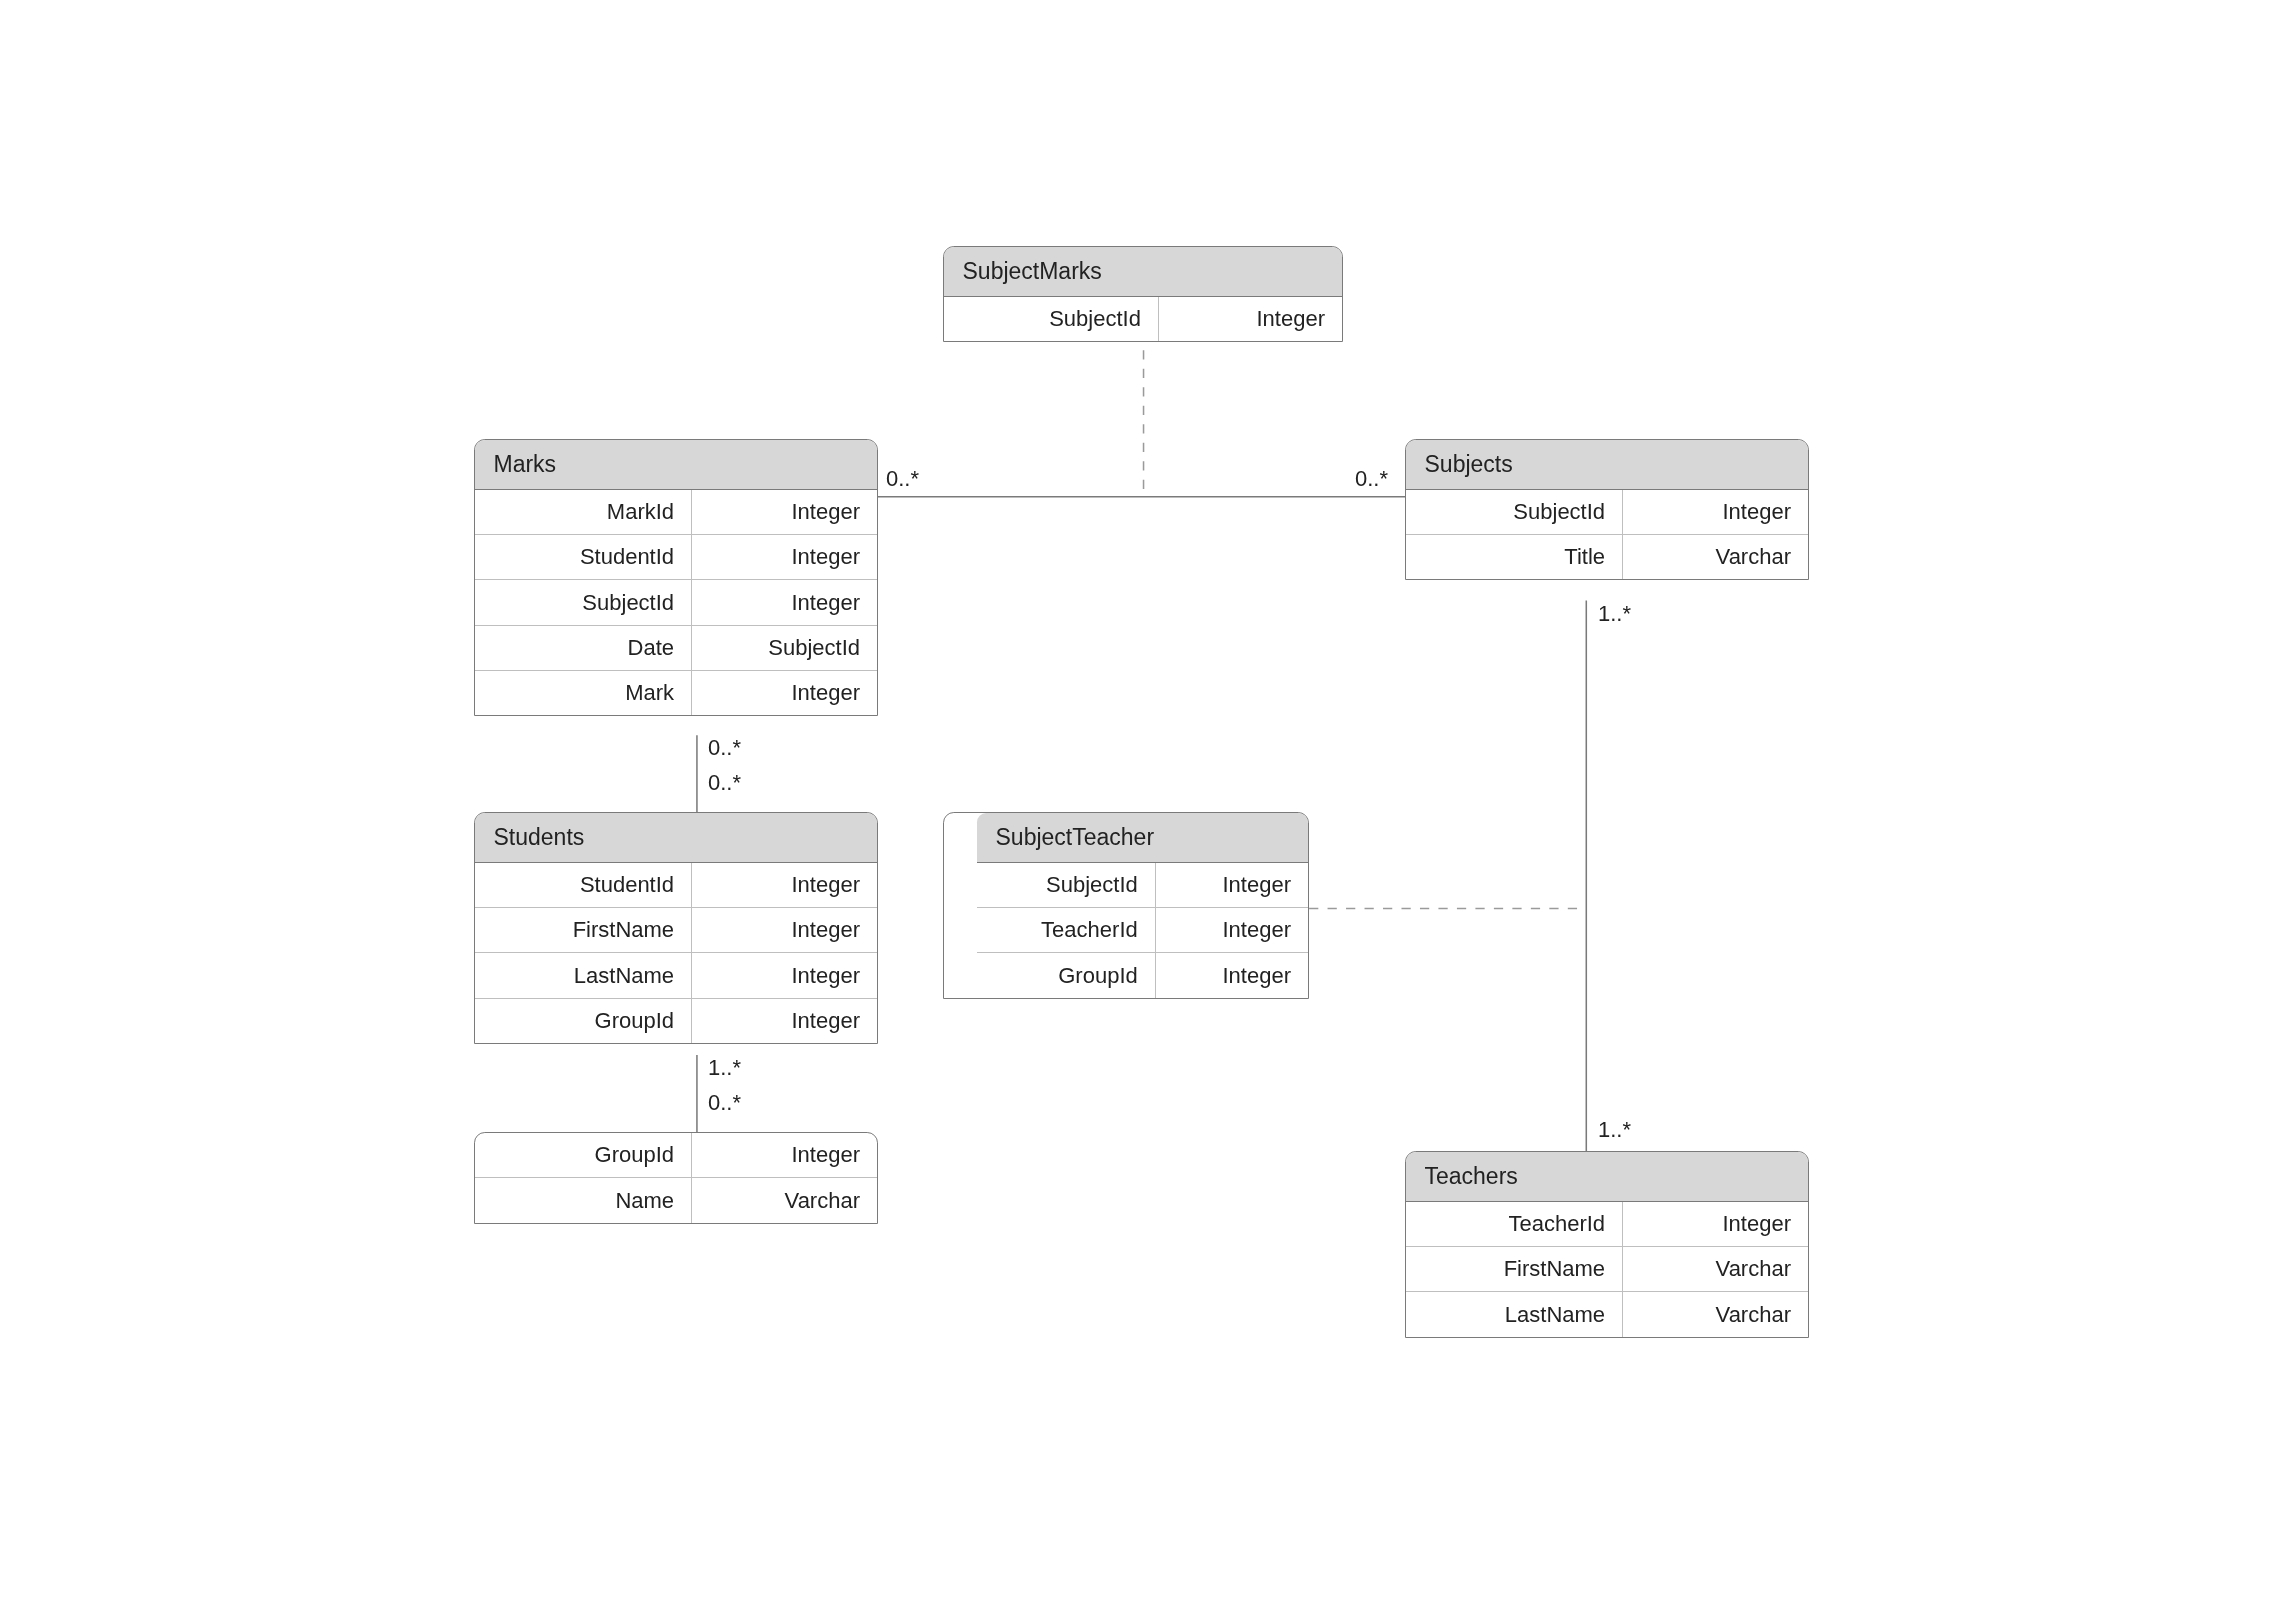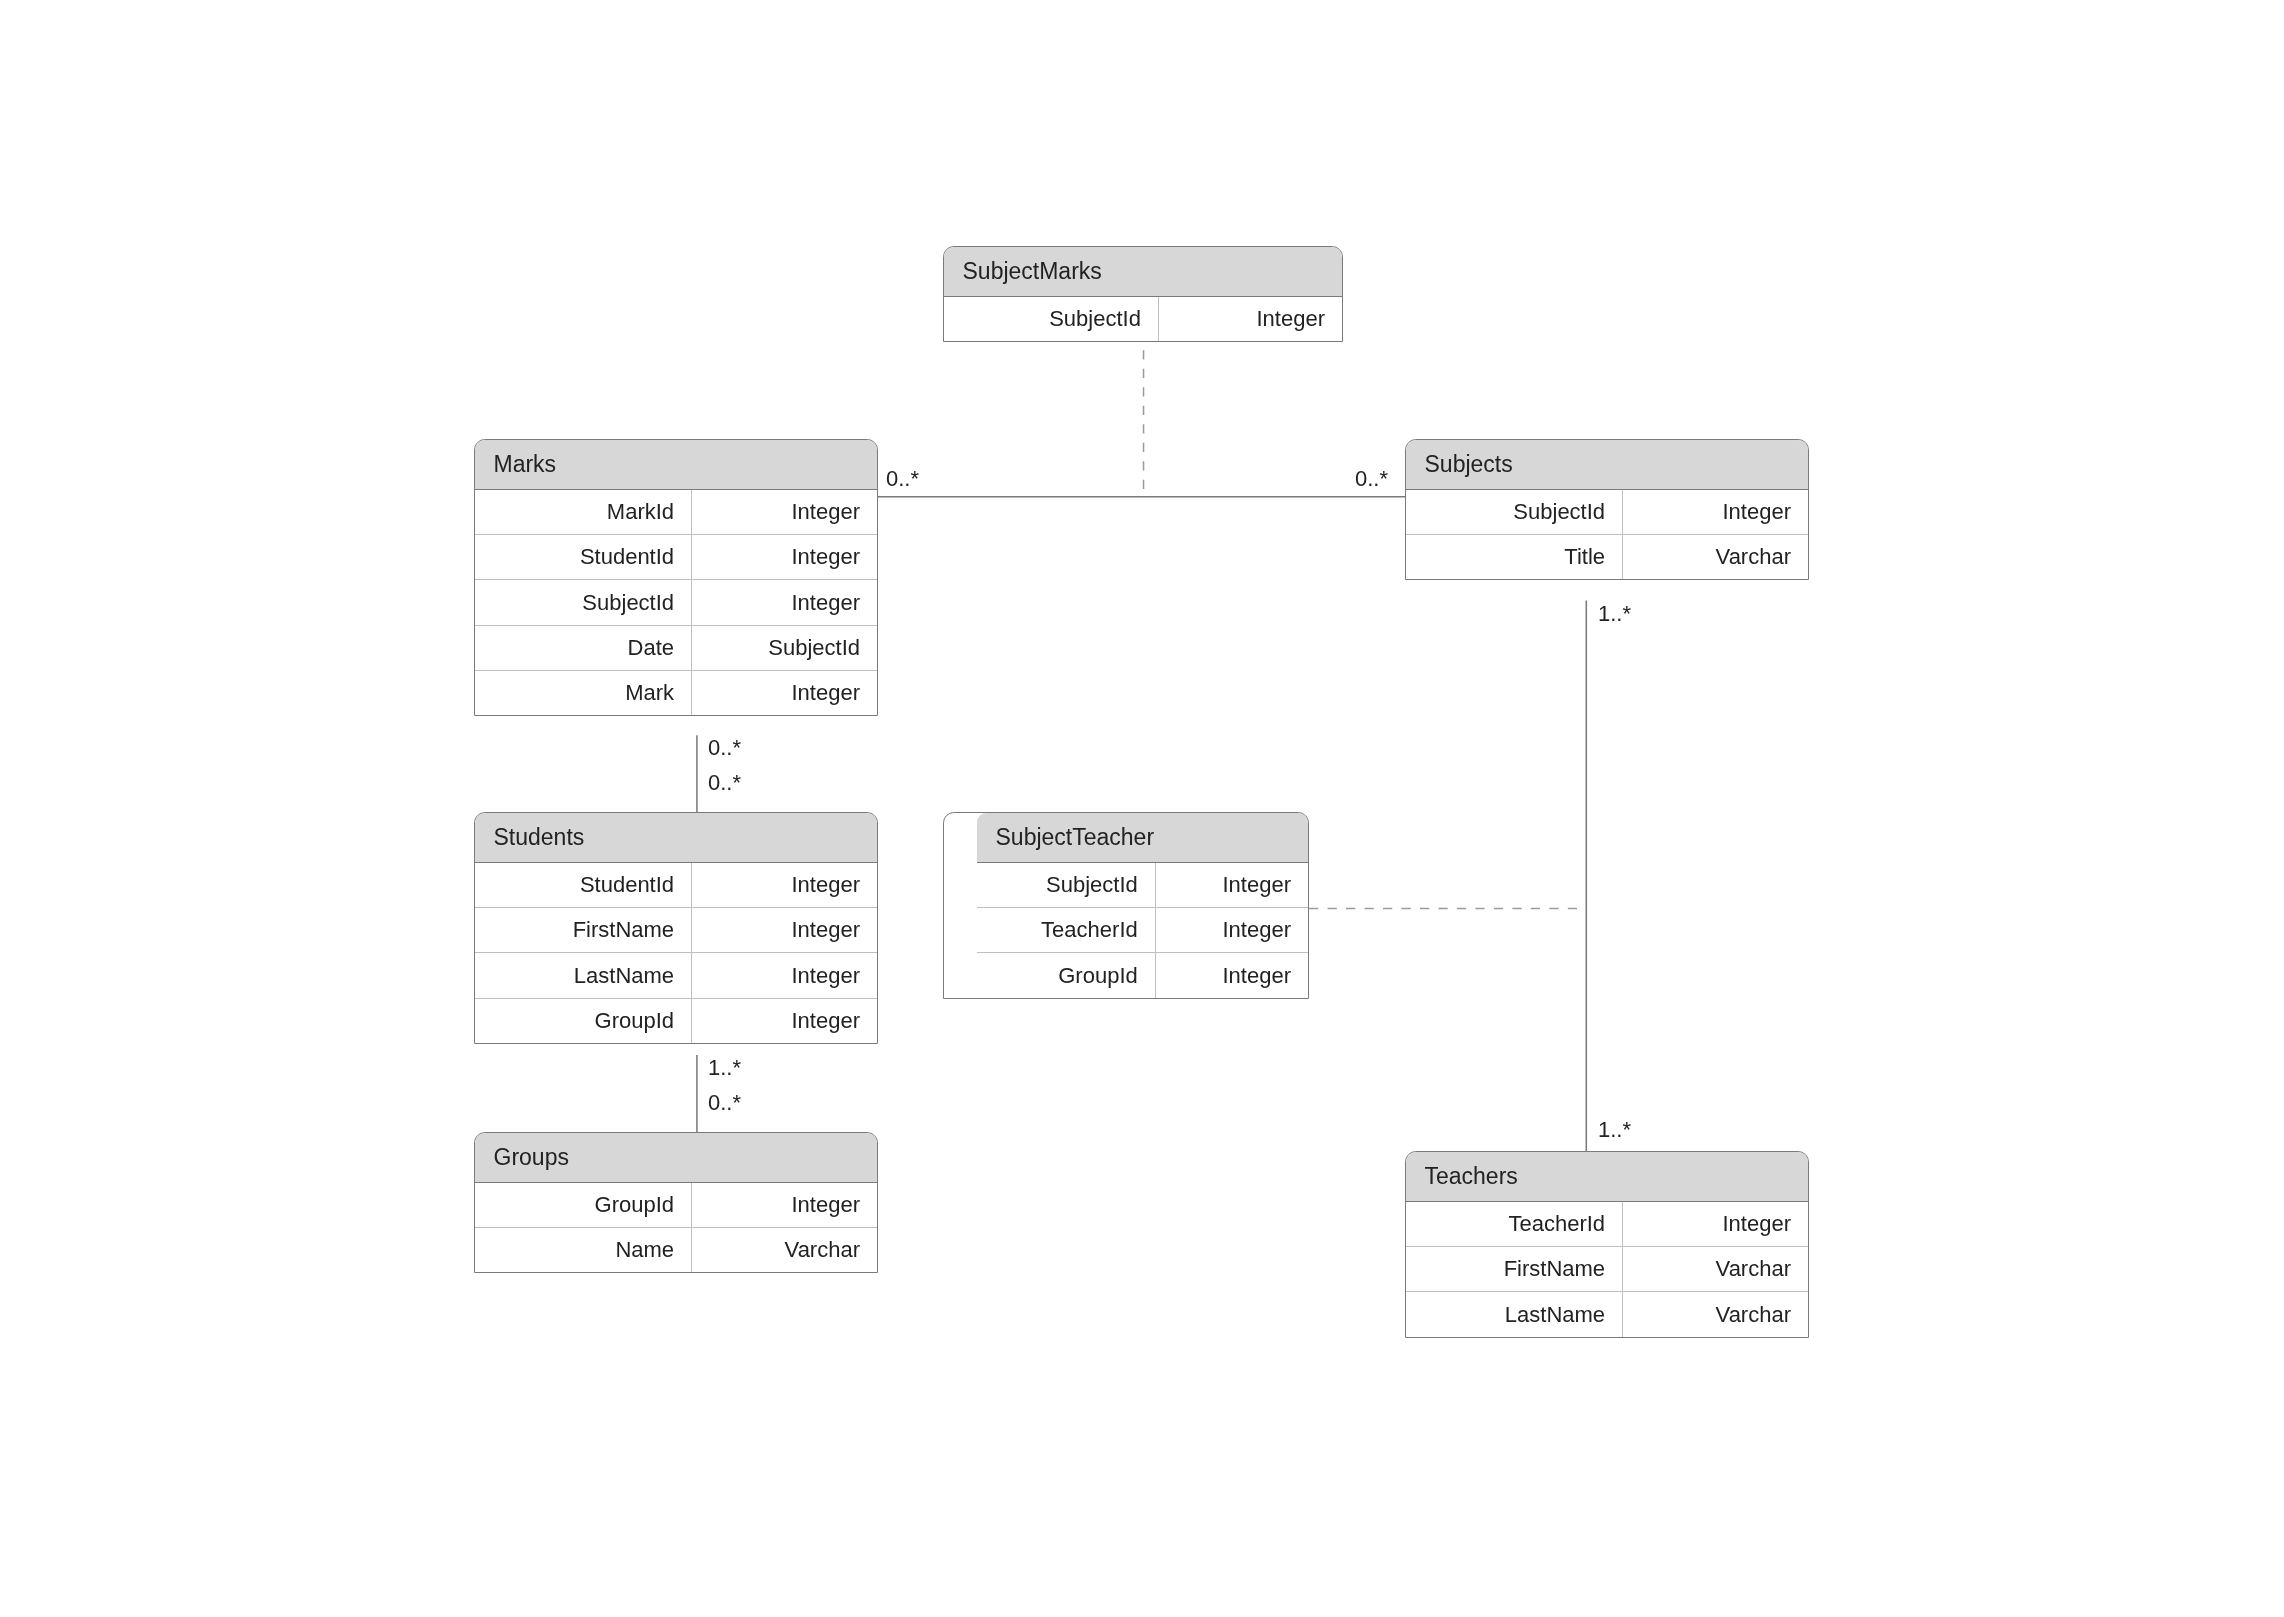--- a/index.html
+++ b/index.html
@@ -181,21 +181,20 @@
         <div class="cell type">Integer</div>
       </div>
       <div class="row">
         <div class="cell name">GroupId</div>
         <div class="cell type">Integer</div>
       </div>
     </div>
   </div>
 
   <div class="entity" style="left:474px; top:1132px; width:404px;">
-    <div class="title">Groups</div>
     <div class="rows">
       <div class="row">
         <div class="cell name">GroupId</div>
         <div class="cell type">Integer</div>
       </div>
       <div class="row">
         <div class="cell name">Name</div>
         <div class="cell type">Varchar</div>
       </div>
     </div>

